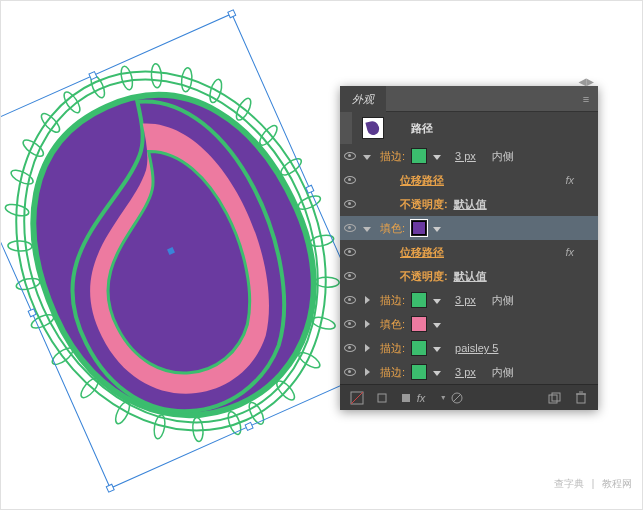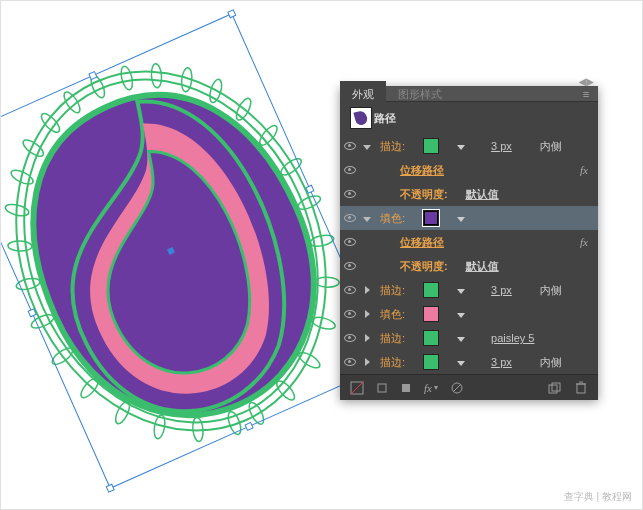--- a/index.html
+++ b/index.html
@@ -23,24 +23,25 @@
     top: 85px;
     left: 339px;
     width: 258px;
     background: #535353;
     color: #c8c8c8;
     box-shadow: 0 2px 10px rgba(0,0,0,0.4);
   }
   .panel-header {
     display: flex;
     align-items: center;
-    height: 16px;
+    height: 26px;
     background: #535353;
     border-bottom: 1px solid #333;
     position: relative;
+    font-style: italic;
   }
   .tab {
     padding: 0 12px;
     height: 26px;
     line-height: 26px;
     cursor: pointer;
     color: #888;
   }
   .tab.active {
     background: #434343;
@@ -58,21 +59,22 @@
     right: 4px;
     color: #999;
     font-size: 10px;
   }
   .path-row {
     display: flex;
     align-items: center;
     height: 32px;
     background: #434343;
     padding: 0 10px;
-    gap: 2px;
+    gap: 27px;
+    margin-left: 12px;
   }
   .path-thumb {
     width: 22px; height: 22px;
     background: #fff;
     border: 1px solid #222;
     position: relative;
   }
   .path-thumb::after {
     content: "";
     position: absolute;
@@ -124,35 +126,35 @@
   }
   .tri.down {
     border-left: 4px solid transparent;
     border-right: 4px solid transparent;
     border-top: 5px solid #bbb;
     border-bottom: none;
   }
   .label-area {
     display: flex;
     align-items: center;
-    gap: 18px;
+    gap: 6px;
     flex: 1;
   }
   .swatch {
     width: 16px; height: 16px;
     border: 1px solid #222;
   }
   .value-txt {
     color: #c8c8c8;
   }
   .fx {
     font-style: italic;
-    font-family: Liberation Serif, serif;
+    font-family: Liberation Sans, sans-serif;
     color: #aaa;
-    margin-right: 2px;
+    margin-right: 16px;
   }
   .underline { text-decoration: underline; }
   .panel-footer {
     display: flex;
     align-items: center;
     height: 26px;
     background: #3a3a3a;
     border-top: 1px solid #2a2a2a;
     padding: 0 6px;
     gap: 4px;
@@ -160,26 +162,27 @@
   .footer-btn {
     width: 22px; height: 18px;
     display: flex;
     align-items: center;
     justify-content: center;
     color: #999;
   }
   .footer-spacer { flex: 1; }
   .watermark {
     position: absolute;
-    bottom: 6px;
+    bottom: 18px;
     right: 10px;
     color: #bbb;
     font-size: 10px;
     text-align: left;
     line-height: 1.2;
+    font-family: Liberation Mono, monospace;
   }
 </style>
 </head>
 <body>
 
 <div class="canvas-area">
   <svg width="643" height="510">
 
     <g transform="translate(170,250) rotate(-24)">
 
@@ -261,21 +264,20 @@
       <rect x="149" y="189" width="6" height="6" fill="#fff" stroke="#3a84d8"></rect>
       <rect x="-3" y="-3" width="6" height="6" fill="#3a84d8"></rect>
     </g>
   </svg>
 </div>
 
 <div class="panel">
   <div class="panel-close">◀▶</div>
   <div class="panel-header">
     <div class="tab active">外观</div>
-    <div class="tab">图形样式</div>
     <div class="panel-menu">≡</div>
   </div>
 
   <div class="path-row">
     <div class="path-thumb"></div>
     <div style="font-weight:bold;color:#e0e0e0">路径</div>
   </div>
 
   <div class="rows" id="rows">
       <div class="row indent1">

